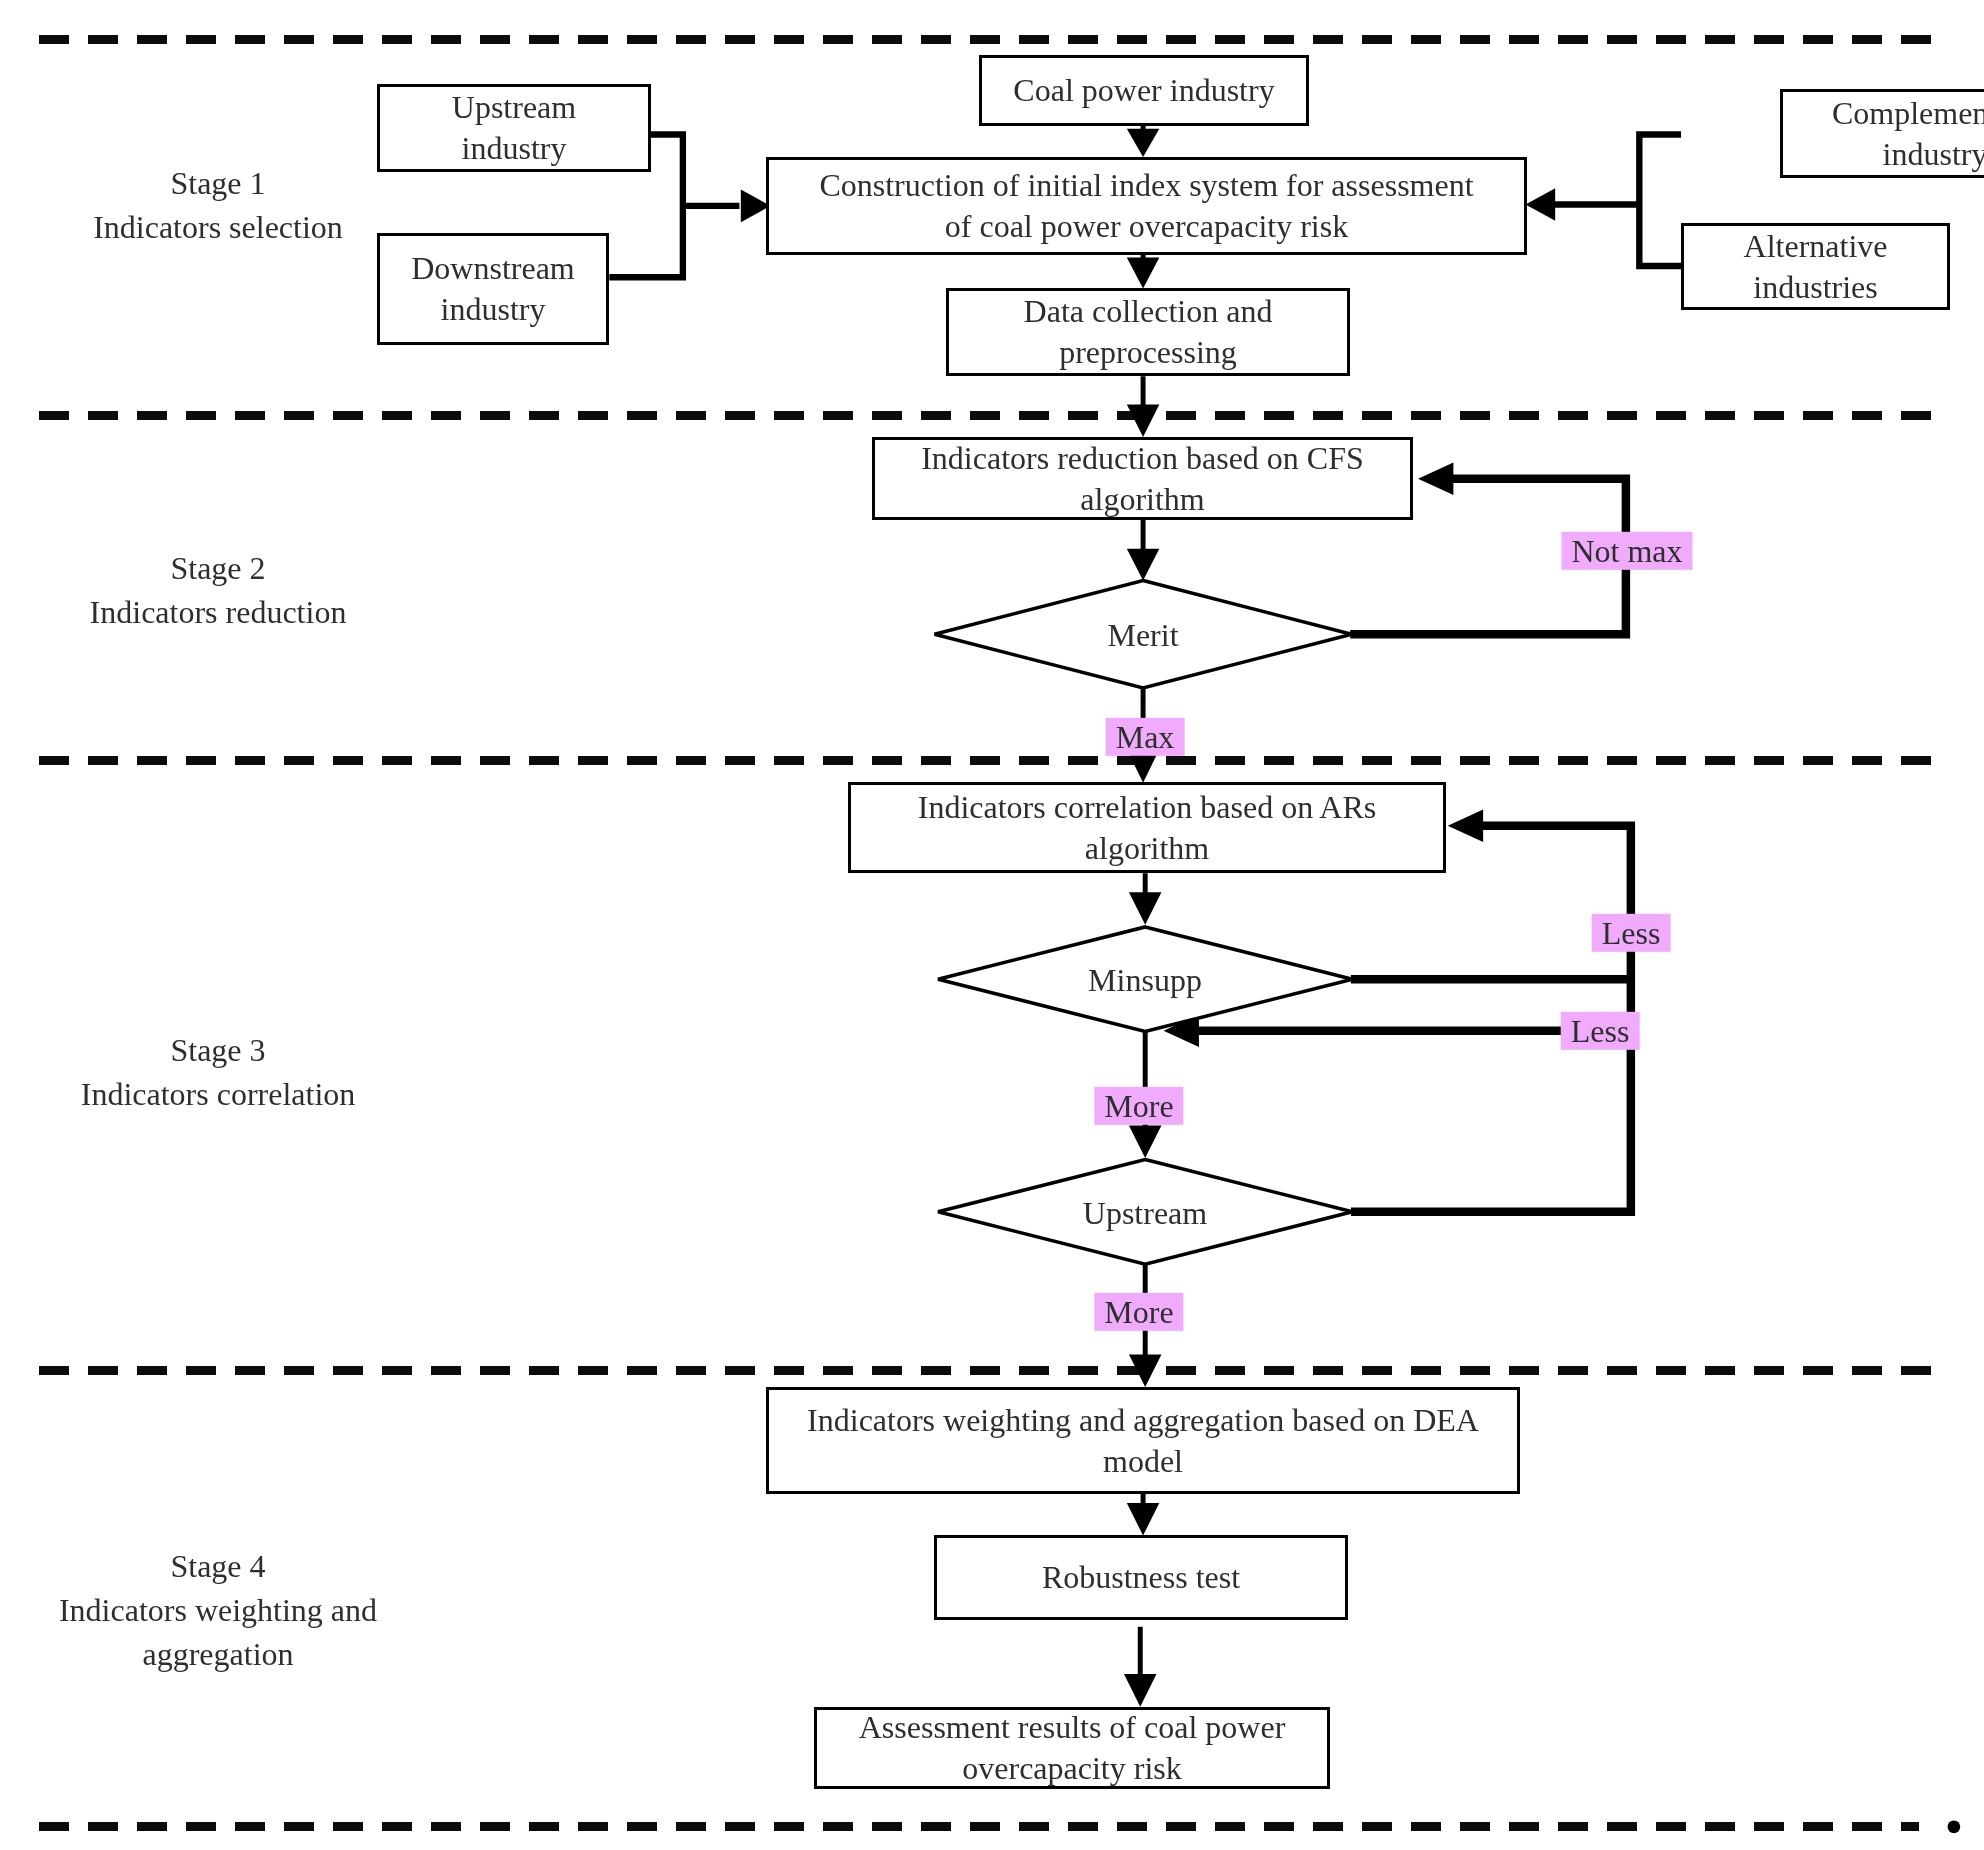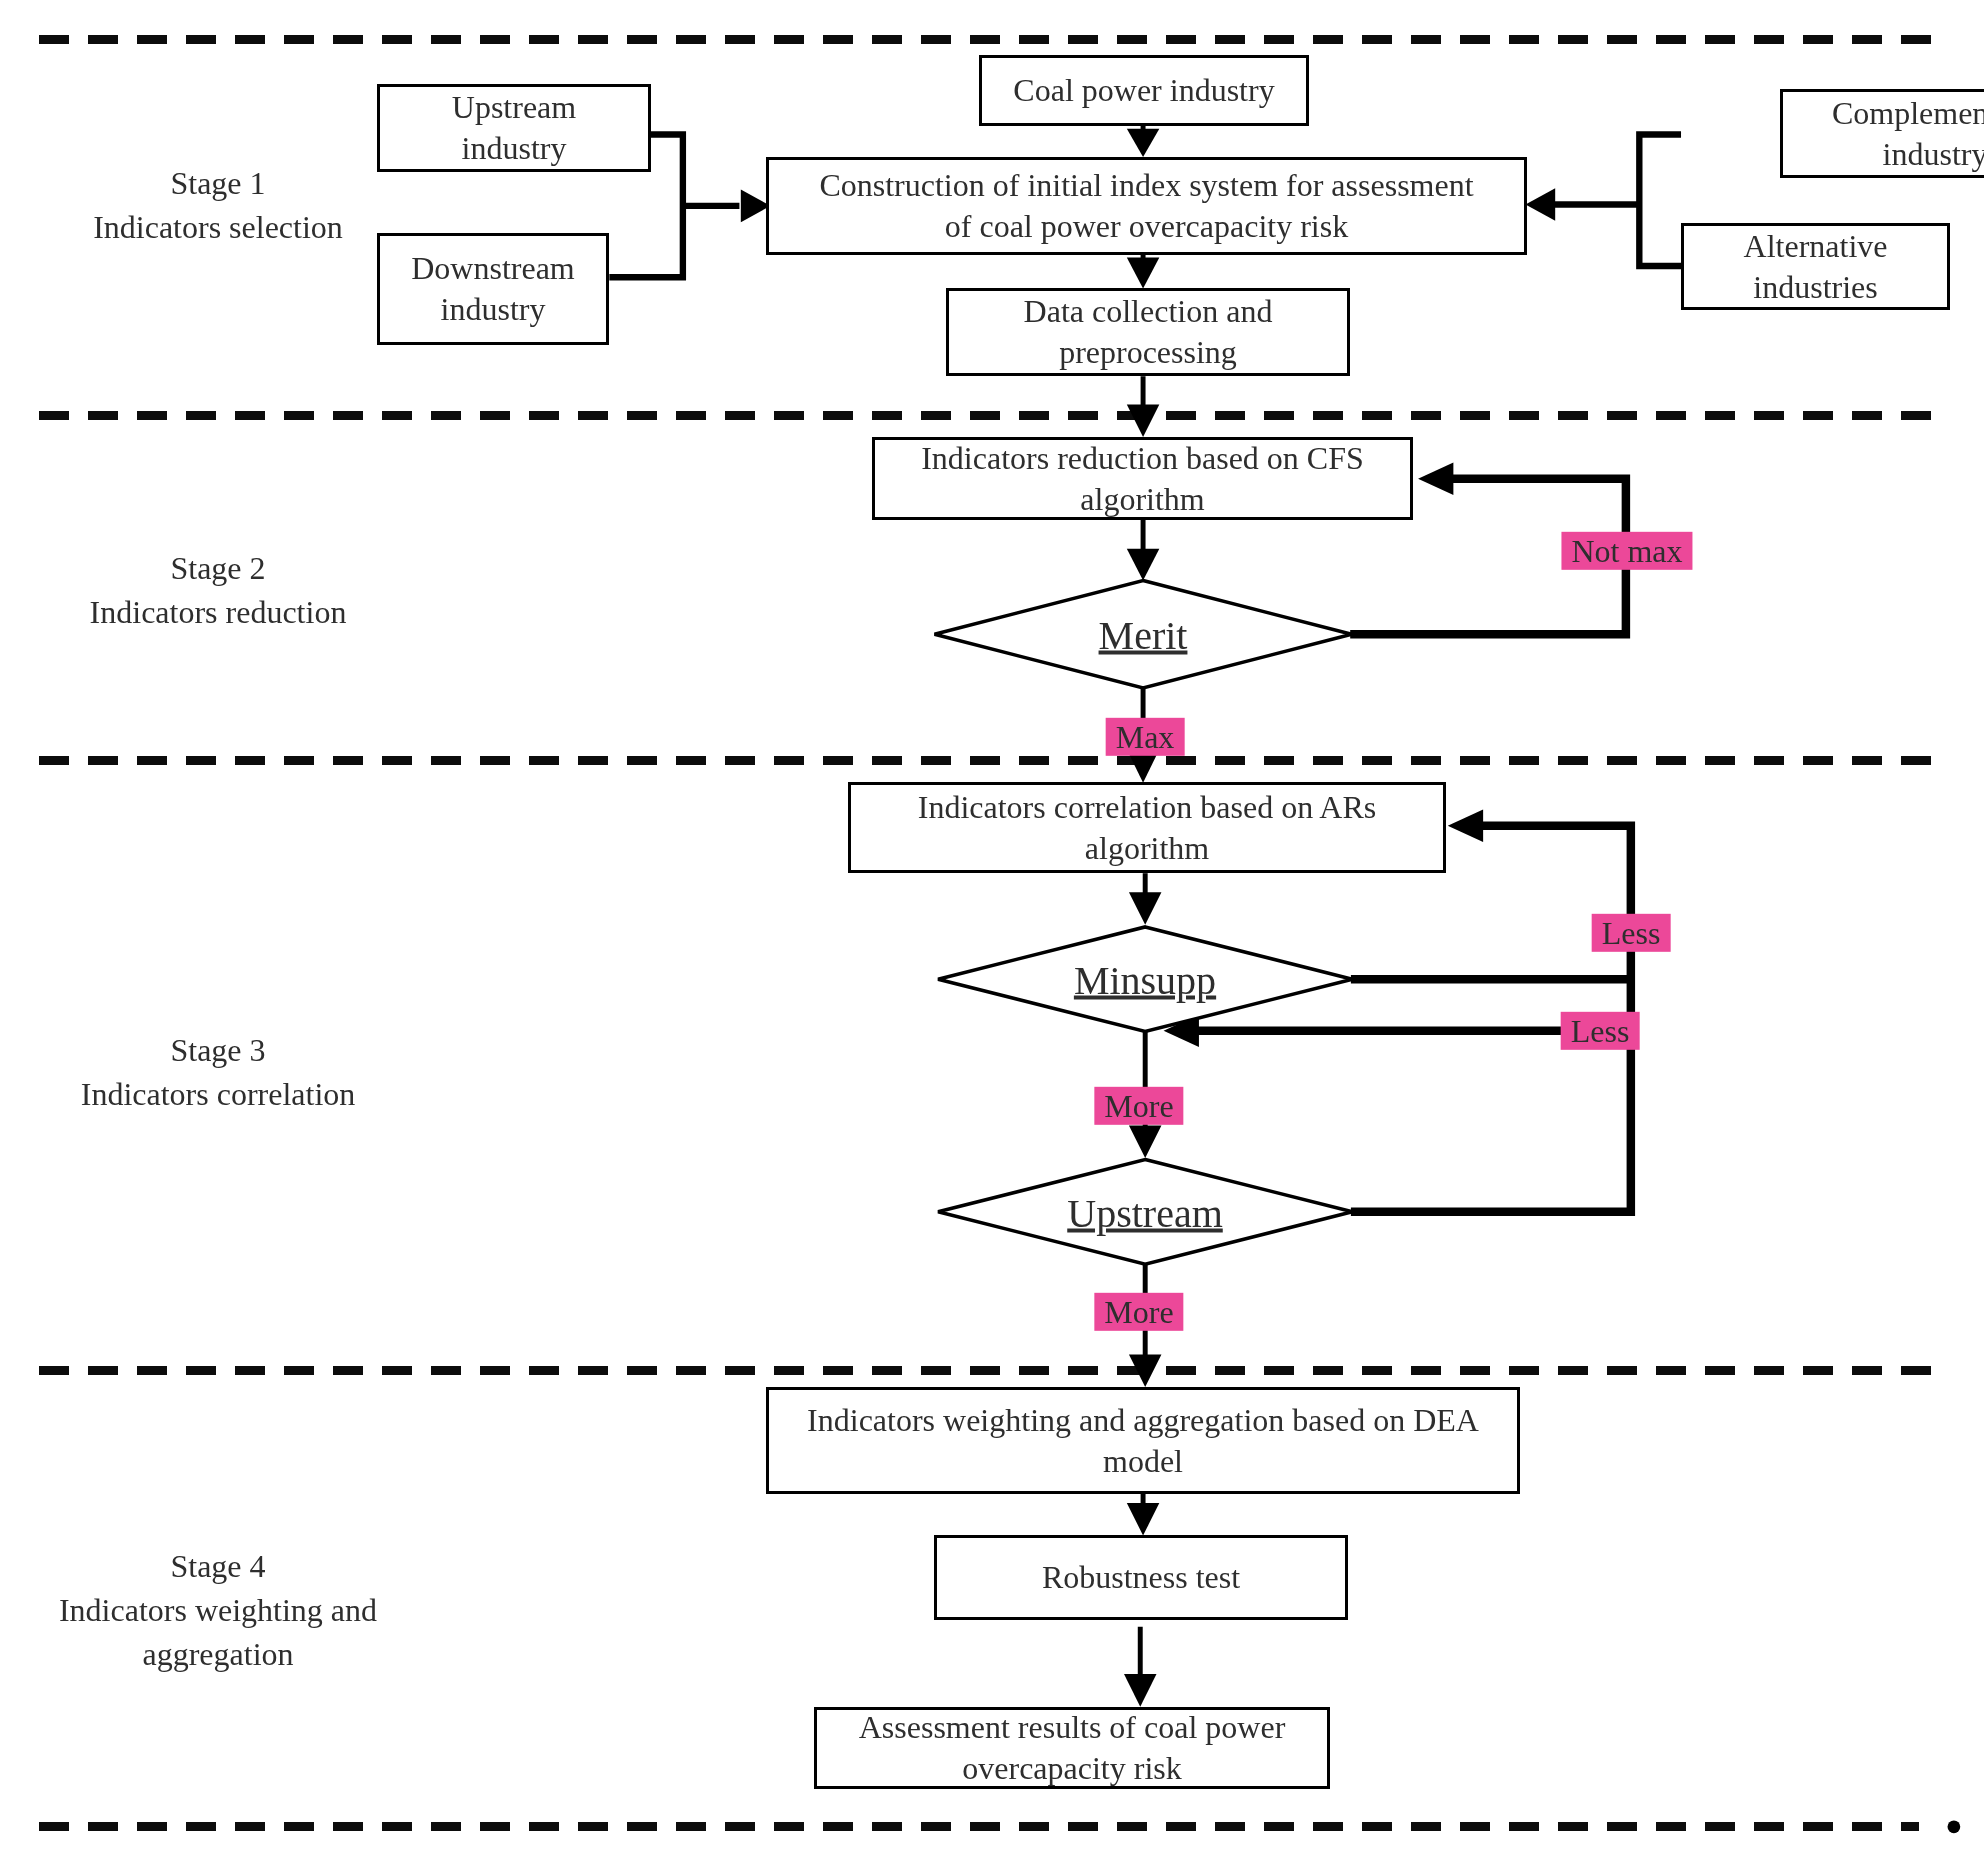--- a/index.html
+++ b/index.html
@@ -26,27 +26,27 @@
   }
   
   .stage-label{
     position:absolute;width:368px;left:34px;
     text-align:center;font-size:32px;line-height:44px;
     white-space:pre-line;z-index:3;
   }
   
   .edge-label{
     position:absolute;transform:translate(-50%,-50%);
-    background:#ec4899;padding:0.7px 10px;
+    background:#f0abfc;padding:0.7px 10px;
     font-size:32px;line-height:37px;z-index:4;
   }
   
   .diamond-label{
     position:absolute;transform:translate(-50%,-50%);
-    font-size:40px;z-index:4;text-decoration:underline;
+    font-size:32px;z-index:4;
   }
   svg.wires{position:absolute;left:0;top:0;z-index:2;}
 </style>
 </head>
 <body>
 
 <div class="canvas">
 
   <div class="dash" style="top:35px"></div>
   <div class="dash" style="top:411px"></div>

